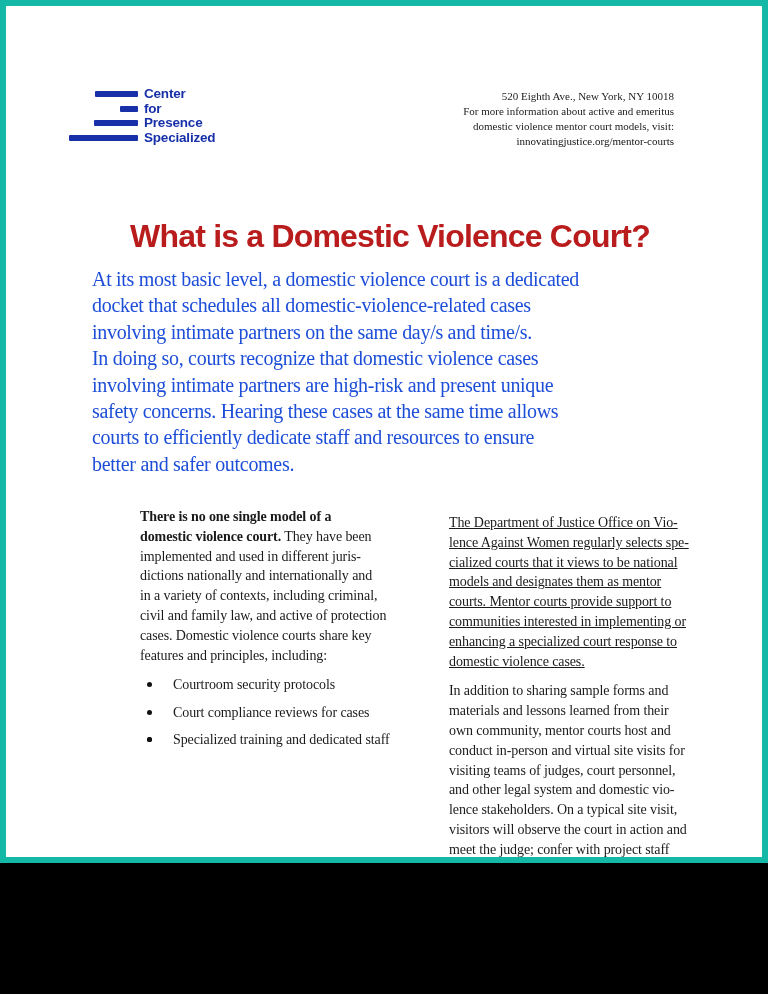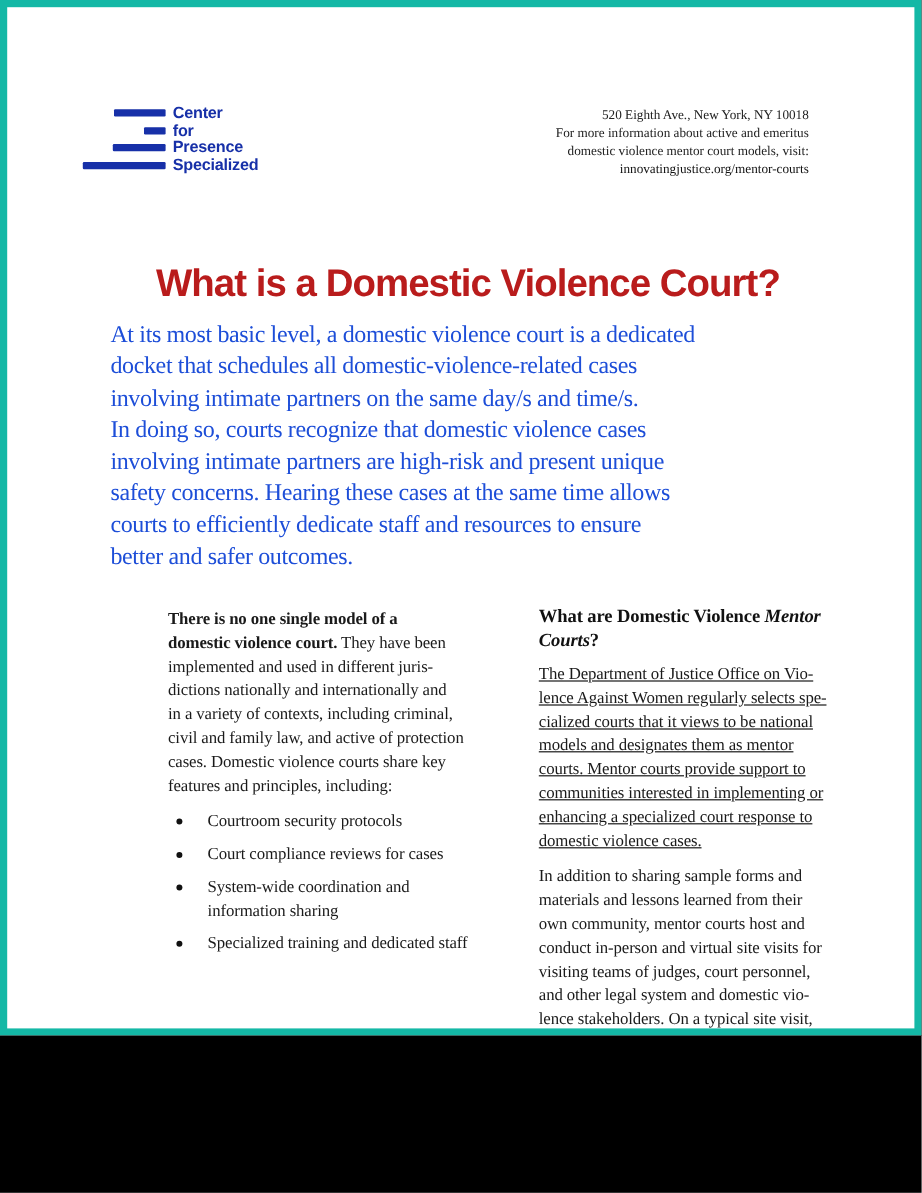--- a/index.html
+++ b/index.html
@@ -157,29 +157,26 @@
 implemented and used in different juris-
 dictions nationally and internationally and
 in a variety of contexts, including criminal,
 civil and family law, and active of protection
 cases. Domestic violence courts share key
 features and principles, including:</span></p>
 
       <ul class="feature-list">
         <li><span class="dot"></span><span>Courtroom security protocols</span></li>
         <li><span class="dot"></span><span>Court compliance reviews for cases</span></li>
-        <li><span class="dot"></span><span>System-wide coordination and
-information sharing</span></li>
+        <li><span class="dot"></span></li>
         <li><span class="dot"></span><span>Specialized training and dedicated staff</span></li>
       </ul>
     </div>
 
     <div class="col-right">
-      <h2 class="col-heading"><span>What are Domestic Violence </span><span class="ital">Mentor
-Courts</span><span>?</span></h2>
       <p class="para1">The Department of Justice Office on Vio-
 lence Against Women regularly selects spe-
 cialized courts that it views to be national
 models and designates them as mentor
 courts. Mentor courts provide support to
 communities interested in implementing or
 enhancing a specialized court response to
 domestic violence cases.</p>
       <p class="para2">In addition to sharing sample forms and
 materials and lessons learned from their

